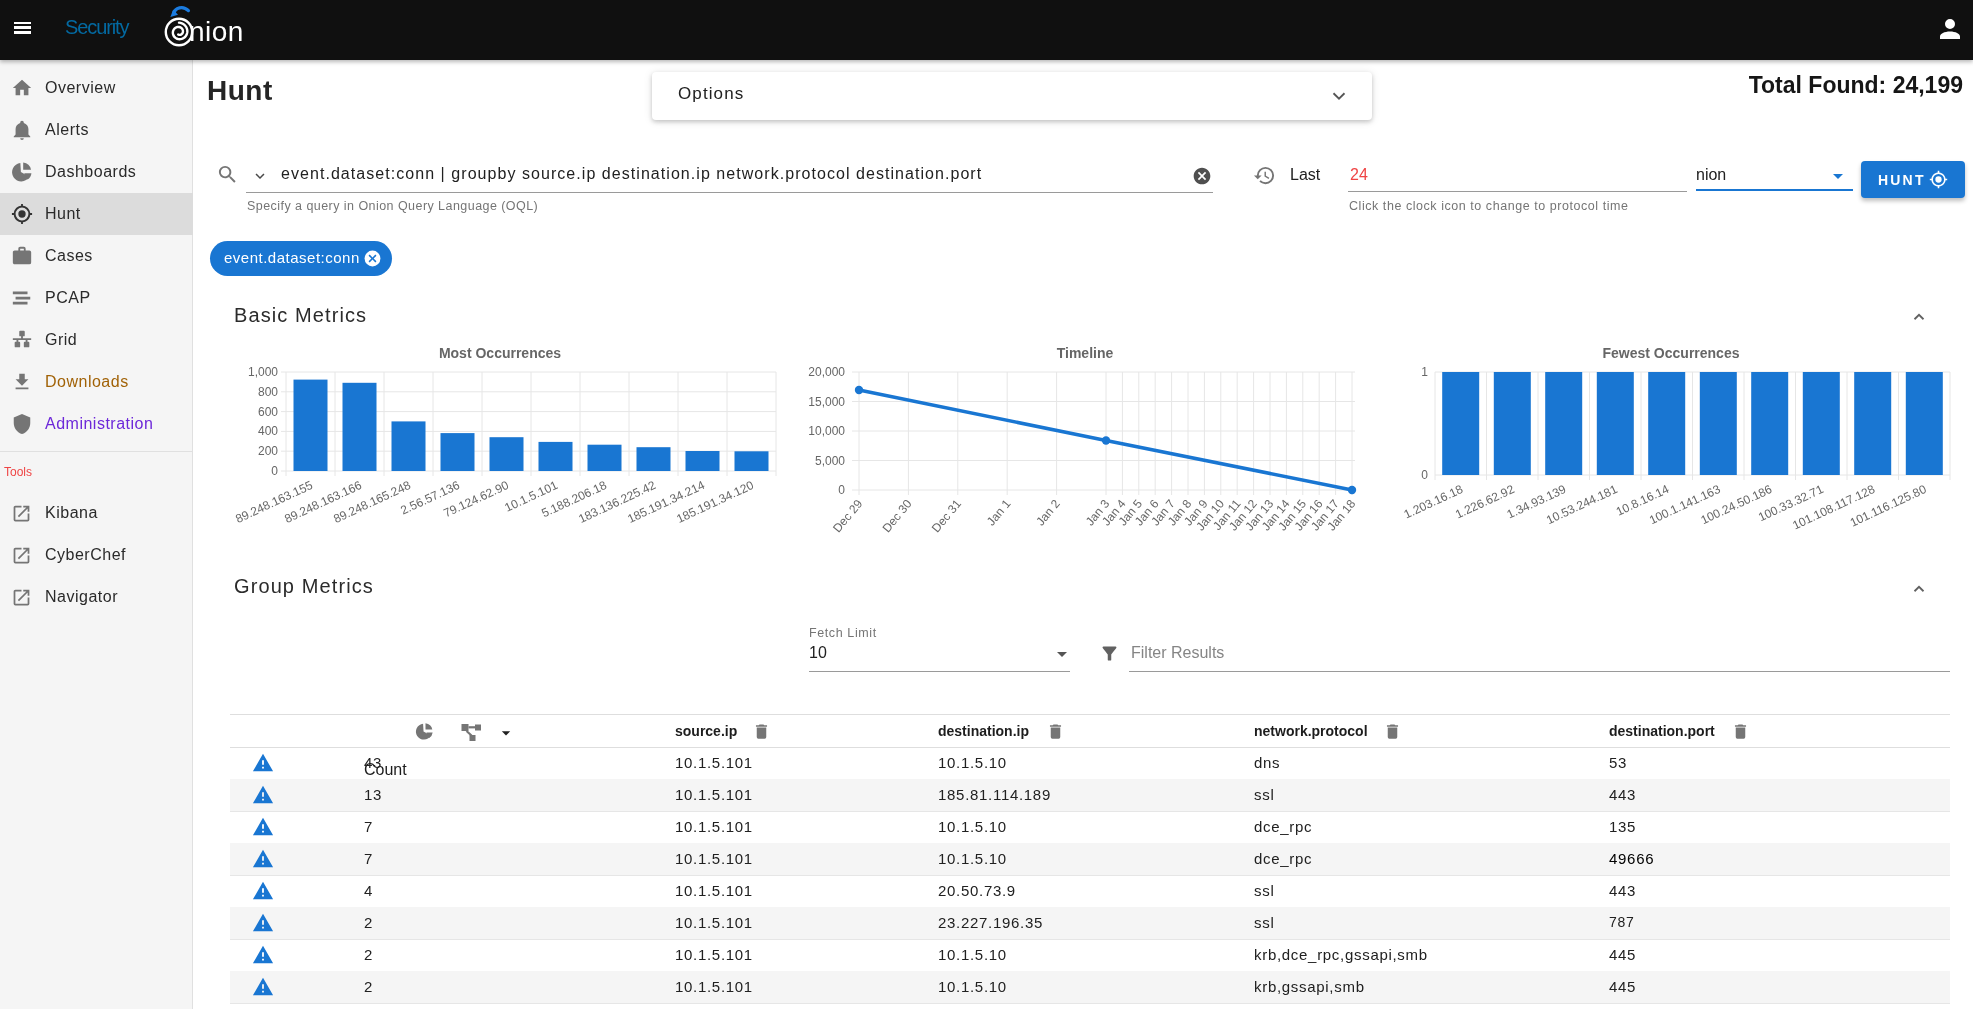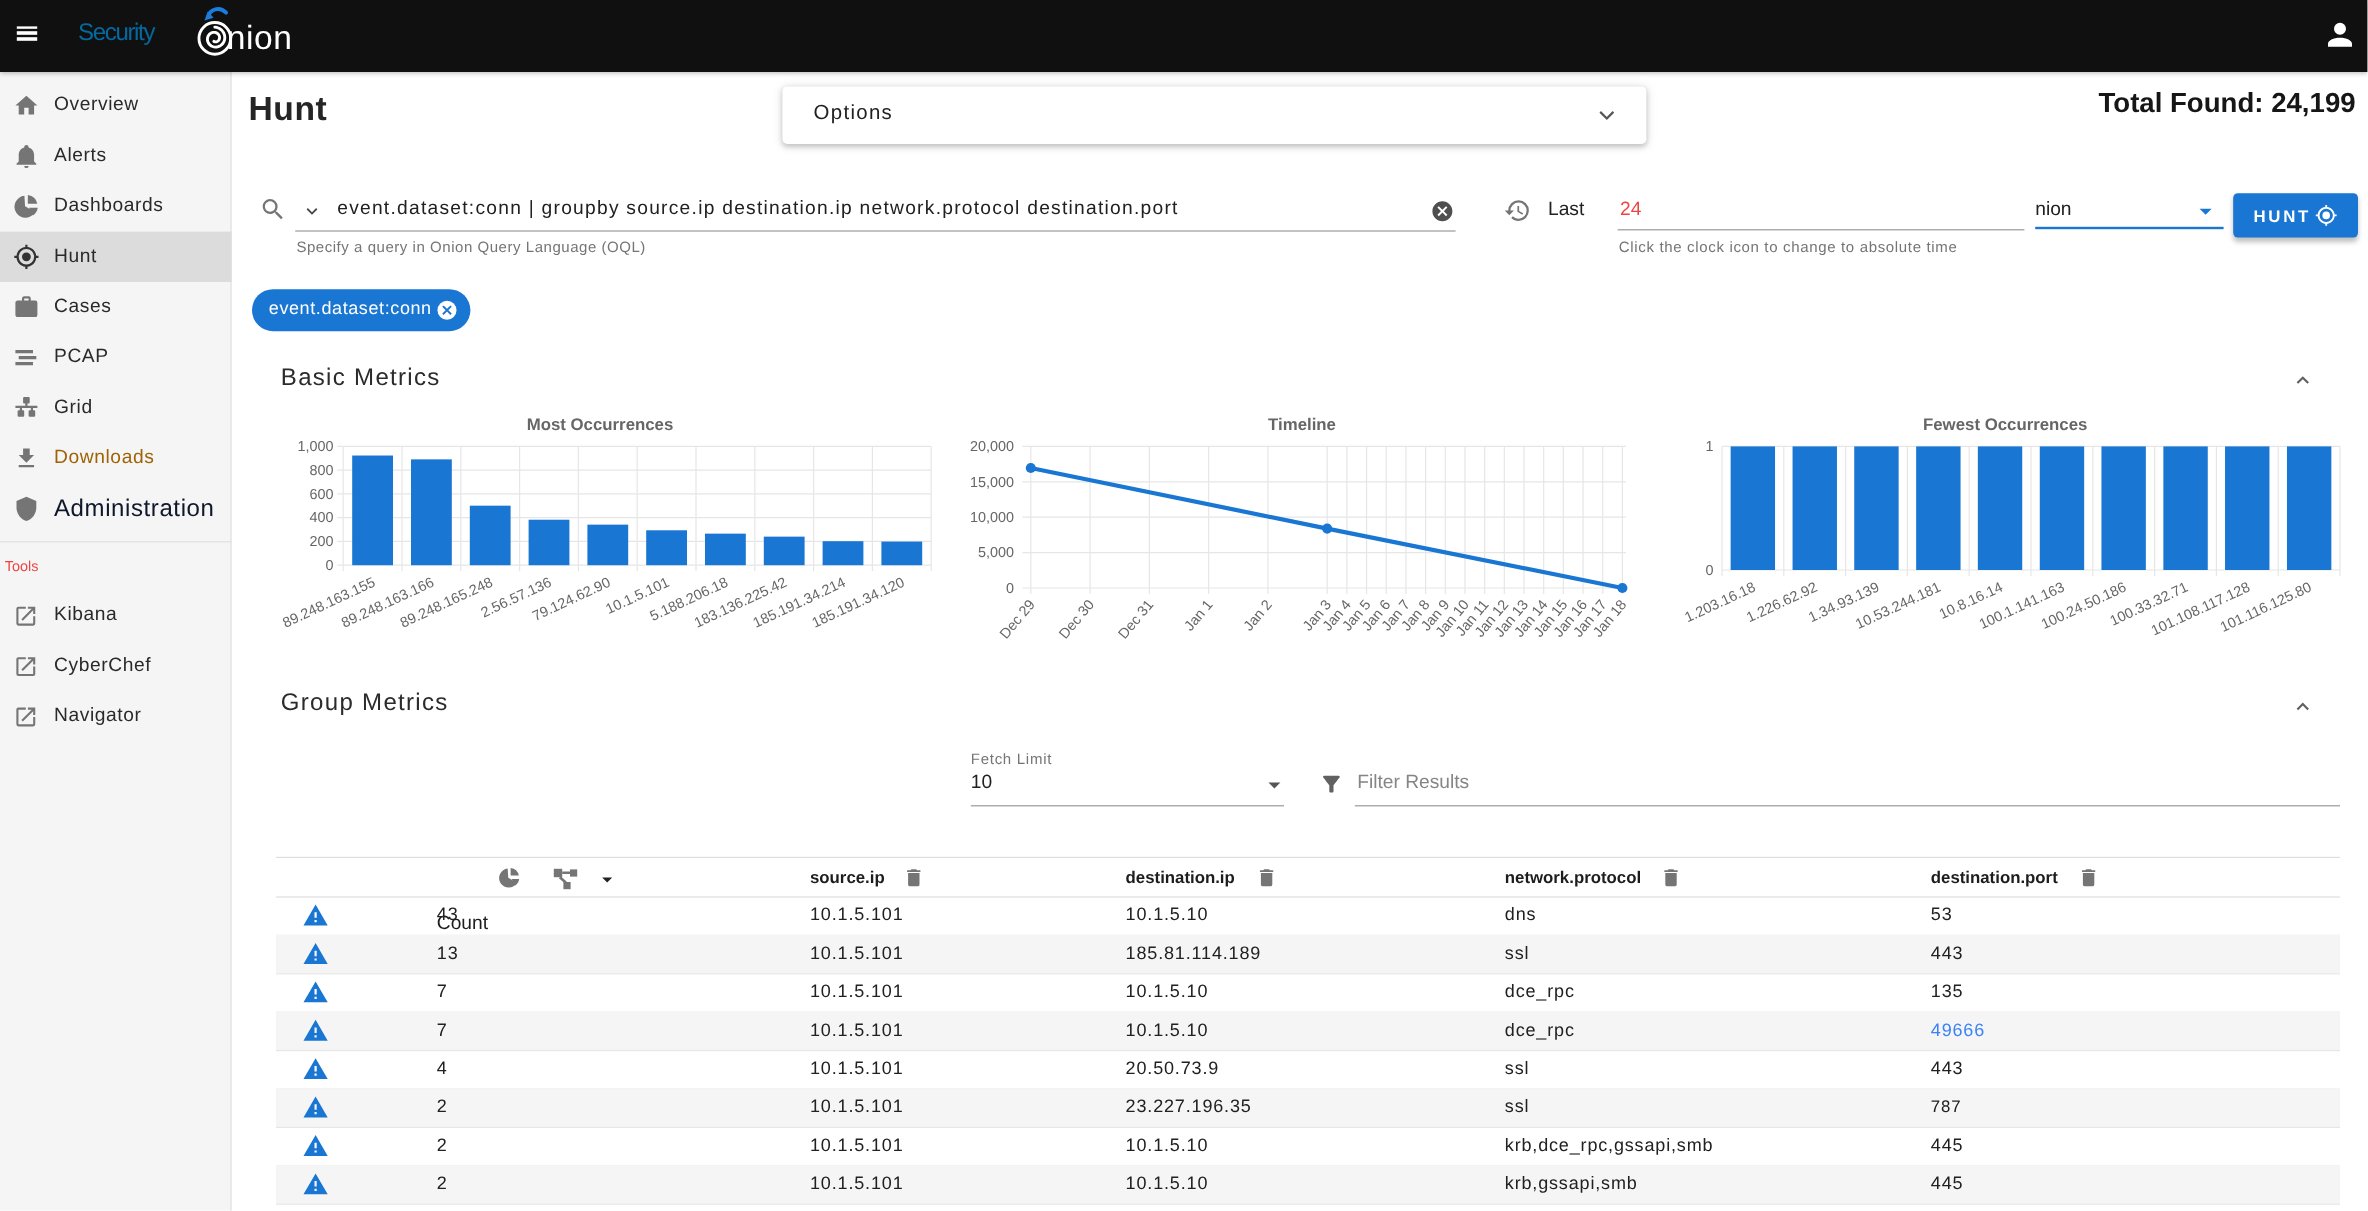--- a/index.html
+++ b/index.html
@@ -55,21 +55,21 @@
     <path fill="#757575" d="M12,1L3,5V11C3,16.55 6.84,21.74 12,23C17.16,21.74 21,16.55 21,11V5L12,1Z"></path>
   </svg>
 <div class="abs" style="left:45px;top:67px;height:42px;line-height:42px;font-size:16px;letter-spacing:0.5px;color:#2a2a2a;z-index:7">Overview</div>
 <div class="abs" style="left:45px;top:109px;height:42px;line-height:42px;font-size:16px;letter-spacing:0.5px;color:#2a2a2a;z-index:7">Alerts</div>
 <div class="abs" style="left:45px;top:151px;height:42px;line-height:42px;font-size:16px;letter-spacing:0.5px;color:#2a2a2a;z-index:7">Dashboards</div>
 <div class="abs" style="left:45px;top:193px;height:42px;line-height:42px;font-size:16px;letter-spacing:0.5px;color:#2a2a2a;z-index:7">Hunt</div>
 <div class="abs" style="left:45px;top:235px;height:42px;line-height:42px;font-size:16px;letter-spacing:0.5px;color:#2a2a2a;z-index:7">Cases</div>
 <div class="abs" style="left:45px;top:277px;height:42px;line-height:42px;font-size:16px;letter-spacing:0.5px;color:#2a2a2a;z-index:7">PCAP</div>
 <div class="abs" style="left:45px;top:319px;height:42px;line-height:42px;font-size:16px;letter-spacing:0.5px;color:#2a2a2a;z-index:7">Grid</div>
 <div class="abs" style="left:45px;top:361px;height:42px;line-height:42px;font-size:16px;letter-spacing:0.5px;color:#a16207;z-index:7">Downloads</div>
-<div class="abs" style="left:45px;top:403px;height:42px;line-height:42px;font-size:20px;letter-spacing:0.5px;color:#0f172a;z-index:7">Administration</div>
+<div class="abs" style="left:45px;top:403px;height:42px;line-height:42px;font-size:16px;letter-spacing:0.5px;color:#6d28d9;z-index:7">Administration</div>
 <div class="abs" style="left:0;top:451px;width:193px;height:1px;background:#e0e0e0;z-index:7"></div>
 <div class="abs" style="left:4px;top:465px;font-size:12px;color:#ef4444;z-index:7">Tools</div>
 <svg style="position:absolute;left:11px;top:503px;z-index:7" width="21" height="21" viewBox="0 0 24 24">
     <path fill="#757575" d="M14,3V5H17.59L7.76,14.83L9.17,16.24L19,6.41V10H21V3M19,19H5V5H12V3H5C3.89,3 3,3.9 3,5V19A2,2 0 0,0 5,21H19A2,2 0 0,0 21,19V12H19V19Z"></path>
   </svg>
 <div class="abs" style="left:45px;top:492px;height:42px;line-height:42px;font-size:16px;letter-spacing:0.5px;color:#2a2a2a;z-index:7">Kibana</div>
 <svg style="position:absolute;left:11px;top:545px;z-index:7" width="21" height="21" viewBox="0 0 24 24">
     <path fill="#757575" d="M14,3V5H17.59L7.76,14.83L9.17,16.24L19,6.41V10H21V3M19,19H5V5H12V3H5C3.89,3 3,3.9 3,5V19A2,2 0 0,0 5,21H19A2,2 0 0,0 21,19V12H19V19Z"></path>
   </svg>
 <div class="abs" style="left:45px;top:534px;height:42px;line-height:42px;font-size:16px;letter-spacing:0.5px;color:#2a2a2a;z-index:7">CyberChef</div>
@@ -95,21 +95,21 @@
     <path fill="#4f4f4f" d="M12,2C17.53,2 22,6.47 22,12C22,17.53 17.53,22 12,22C6.47,22 2,17.53 2,12C2,6.47 6.47,2 12,2M15.59,7L12,10.59L8.41,7L7,8.41L10.59,12L7,15.59L8.41,17L12,13.41L15.59,17L17,15.59L13.41,12L17,8.41L15.59,7Z"></path>
   </svg>
 <div class="abs" style="left:246px;top:192px;width:967px;height:1px;background:#9a9a9a"></div>
 <div class="abs" style="left:247px;top:199px;font-size:12.5px;letter-spacing:0.45px;color:#757575">Specify a query in Onion Query Language (OQL)</div>
 <svg style="position:absolute;left:1253px;top:164px;z-index:10" width="23" height="23" viewBox="0 0 24 24">
     <path fill="#757575" d="M13.5,8H12V13L16.28,15.54L17,14.33L13.5,12.25V8M13,3A9,9 0 0,0 4,12H1L4.96,16.03L9,12H6A7,7 0 0,1 13,5A7,7 0 0,1 20,12A7,7 0 0,1 13,19C11.07,19 9.32,18.21 8.06,16.94L6.64,18.36C8.27,20 10.5,21 13,21A9,9 0 0,0 22,12A9,9 0 0,0 13,3"></path>
   </svg>
 <div class="abs" style="left:1290px;top:166px;font-size:16px;color:#212121">Last</div>
 <div class="abs" style="left:1350px;top:166px;font-size:16px;color:#ef4444">24</div>
 <div class="abs" style="left:1348px;top:191px;width:339px;height:1px;background:#9a9a9a"></div>
-<div class="abs" style="left:1349px;top:199px;font-size:12.5px;letter-spacing:0.55px;color:#757575">Click the clock icon to change to absolute time</div>
+<div class="abs" style="left:1349px;top:199px;font-size:12.5px;letter-spacing:0.55px;color:#757575">Click the clock icon to change to protocol time</div>
 <div class="abs" style="left:1696px;top:166px;font-size:16px;color:#212121">nion</div>
 <svg style="position:absolute;left:1826px;top:164px;z-index:10" width="24" height="24" viewBox="0 0 24 24">
     <path fill="#1976d2" d="M7,10L12,15L17,10H7Z"></path>
   </svg>
 <div class="abs" style="left:1696px;top:189px;width:157px;height:2px;background:#1976d2"></div>
 <div class="abs" style="left:1861px;top:161px;width:104px;height:37px;background:#1976d2;border-radius:4px;box-shadow:0 3px 4px rgba(0,0,0,.25)"></div>
 <div class="abs" style="left:1878px;top:172px;font-size:14px;font-weight:700;letter-spacing:2.2px;color:#fff">HUNT</div>
 <svg style="position:absolute;left:1929px;top:170px;z-index:10" width="19" height="19" viewBox="0 0 24 24">
     <path fill="#fff" d="M12,8A4,4 0 0,1 16,12A4,4 0 0,1 12,16A4,4 0 0,1 8,12A4,4 0 0,1 12,8M3.05,13H1V11H3.05C3.5,6.83 6.83,3.5 11,3.05V1H13V3.05C17.17,3.5 20.5,6.83 20.95,11H23V13H20.95C20.5,17.17 17.17,20.5 13,20.95V23H11V20.95C6.83,20.5 3.5,17.17 3.05,13M12,5A7,7 0 0,0 5,12A7,7 0 0,0 12,19A7,7 0 0,0 19,12A7,7 0 0,0 12,5Z"></path>
   </svg>
@@ -356,21 +356,21 @@
 <div class="abs" style="left:1609px;top:818px;font-size:15px;letter-spacing:0.7px;color:#212121">135</div>
 <div class="abs" style="left:230px;top:843px;width:1720px;height:1px;background:#e6e6e6"></div>
 <div class="abs" style="left:230px;top:843px;width:1720px;height:32px;background:#f5f5f5"></div>
 <svg style="position:absolute;left:252px;top:848px;z-index:10" width="22" height="22" viewBox="0 0 24 24">
     <path fill="#1976d2" fill-rule="evenodd" d="M13,14H11V9H13M13,18H11V16H13M1,21H23L12,2L1,21Z"></path>
   </svg>
 <div class="abs" style="left:364px;top:850px;font-size:15px;letter-spacing:0.7px;color:#212121">7</div>
 <div class="abs" style="left:675px;top:850px;font-size:15px;letter-spacing:0.7px;color:#212121">10.1.5.101</div>
 <div class="abs" style="left:938px;top:850px;font-size:15px;letter-spacing:0.7px;color:#212121">10.1.5.10</div>
 <div class="abs" style="left:1254px;top:850px;font-size:15px;letter-spacing:0.7px;color:#212121">dce_rpc</div>
-<div class="abs" style="left:1609px;top:850px;font-size:15px;letter-spacing:0.7px;color:#3b82f6">49666</div>
+<div class="abs" style="left:1609px;top:850px;font-size:15px;letter-spacing:0.7px;color:#000000">49666</div>
 <div class="abs" style="left:230px;top:875px;width:1720px;height:1px;background:#e6e6e6"></div>
 <svg style="position:absolute;left:252px;top:880px;z-index:10" width="22" height="22" viewBox="0 0 24 24">
     <path fill="#1976d2" fill-rule="evenodd" d="M13,14H11V9H13M13,18H11V16H13M1,21H23L12,2L1,21Z"></path>
   </svg>
 <div class="abs" style="left:364px;top:882px;font-size:15px;letter-spacing:0.7px;color:#212121">4</div>
 <div class="abs" style="left:675px;top:882px;font-size:15px;letter-spacing:0.7px;color:#212121">10.1.5.101</div>
 <div class="abs" style="left:938px;top:882px;font-size:15px;letter-spacing:0.7px;color:#212121">20.50.73.9</div>
 <div class="abs" style="left:1254px;top:882px;font-size:15px;letter-spacing:0.7px;color:#212121">ssl</div>
 <div class="abs" style="left:1609px;top:882px;font-size:15px;letter-spacing:0.7px;color:#212121">443</div>
 <div class="abs" style="left:230px;top:907px;width:1720px;height:1px;background:#e6e6e6"></div>

